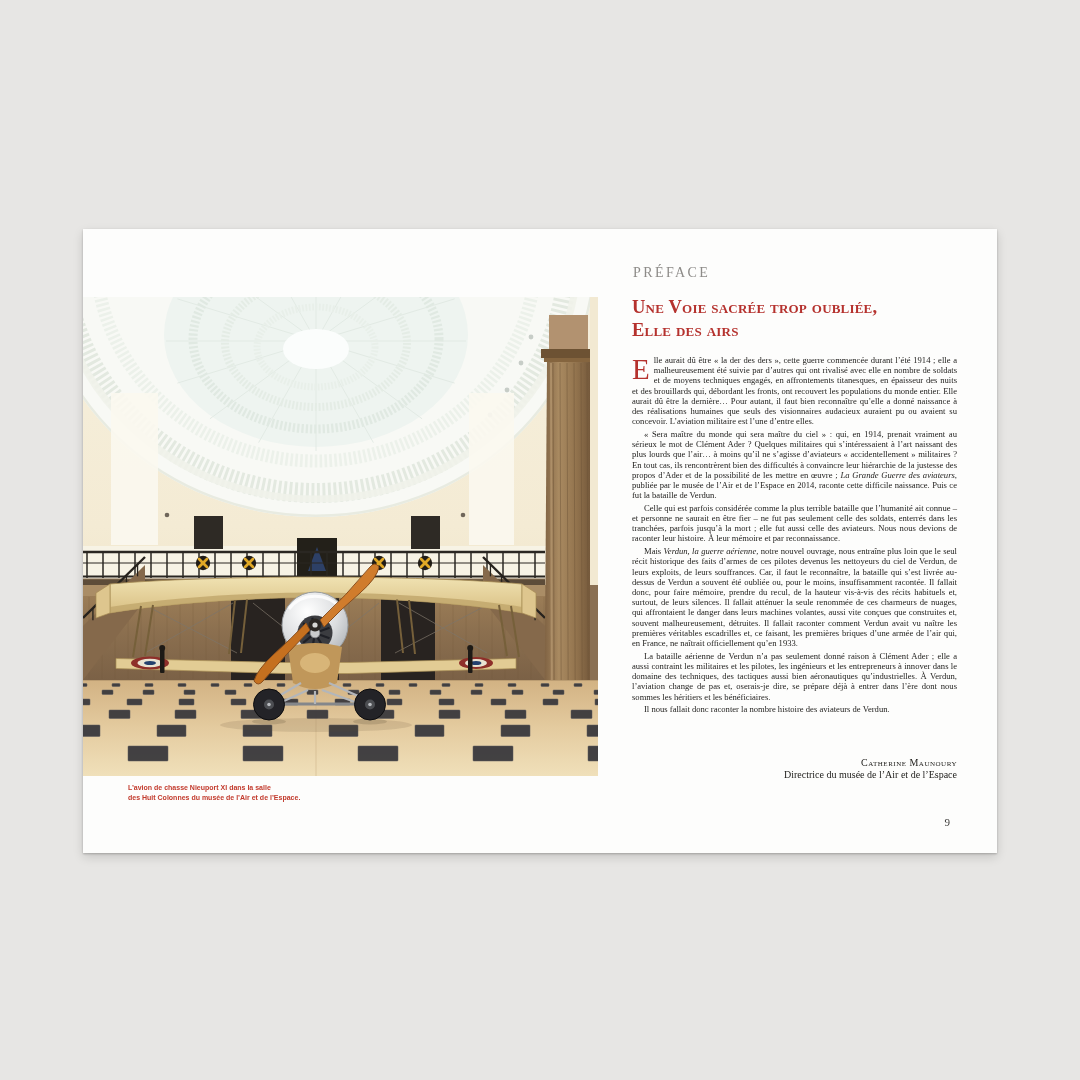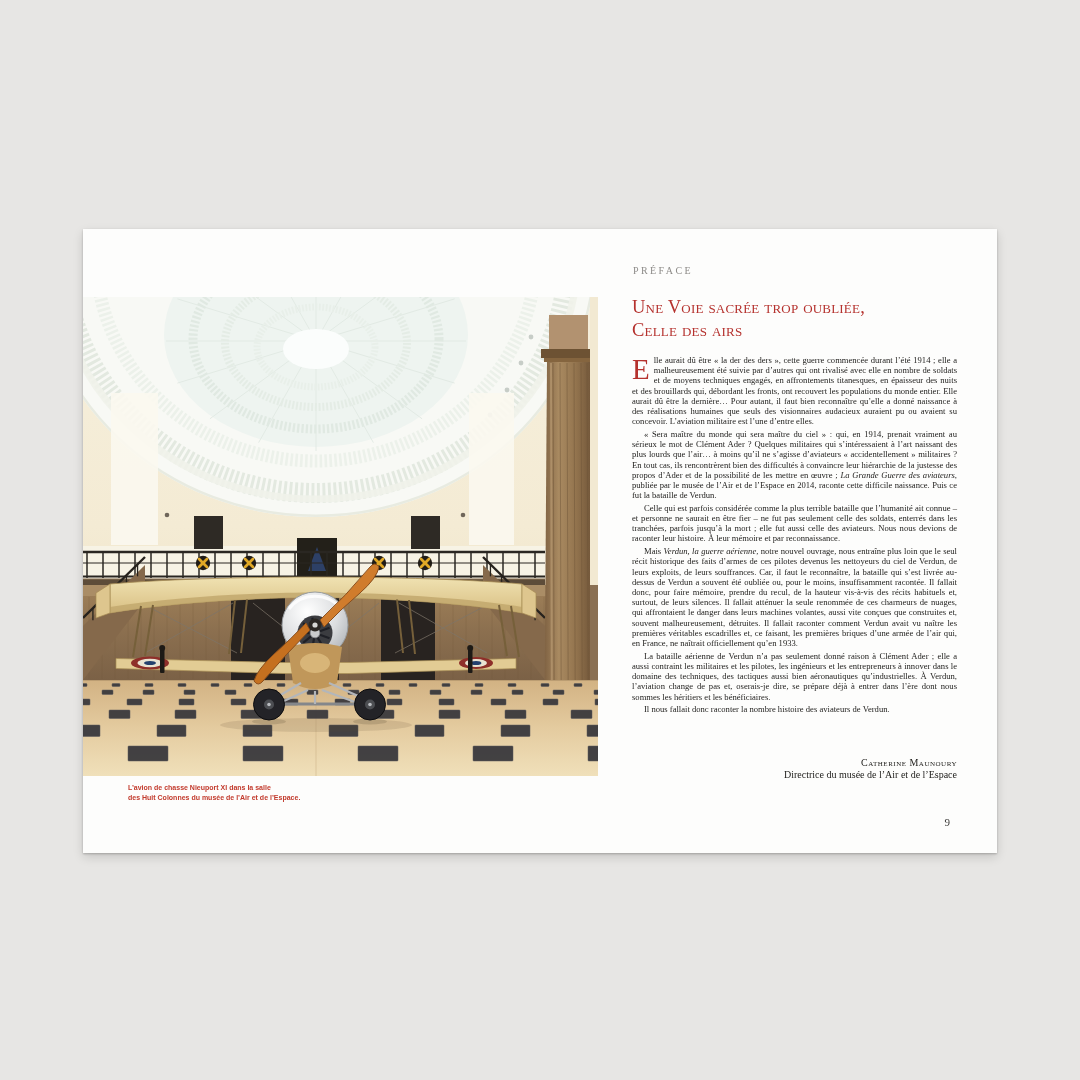--- a/index.html
+++ b/index.html
@@ -10,24 +10,24 @@
   .page { position:absolute; top:0; height:624px; }
   .page-left  { left:0; width:515px; }
   .page-right { left:549px; width:325px; }
 
   .photo { position:absolute; left:0; top:68px; width:515px; height:479px; overflow:hidden; }
   .photo svg { display:block; width:515px; height:479px; }
 
   .caption { position:absolute; left:45px; top:554px; font-family:"Liberation Sans",sans-serif;
              font-weight:bold; font-size:7px; line-height:9.8px; color:var(--caption-red,#c23a2c); }
 
-  .kicker { position:absolute; top:36px; left:1px; font-size:10px; letter-spacing:2.4px;
+  .kicker { position:absolute; top:36px; left:1px; font-size:14px; letter-spacing:2.4px;
             color:#8d8b88; }
   .title  { position:absolute; top:67px; left:0; margin:0; font-size:18.5px; line-height:22.5px;
-            font-weight:normal; font-variant:small-caps; letter-spacing:.2px;
+            font-weight:bold; font-variant:small-caps; letter-spacing:.2px;
             color:var(--accent-red,#b5322e); }
   .title .tline { display:block; }
 
   .bodywrap { position:absolute; top:126px; left:0; width:325px; color:#1d1c1a; }
   .bodywrap p { margin:0 0 2.5px 0; font-size:8.6px; line-height:10.2px; text-align:justify;
                 text-indent:12px; }
   .bodywrap p.first { text-indent:0; }
   .bodywrap em { }
   .dropcap { float:left; color:var(--accent-red,#b5322e); font-size:29px; line-height:25px;
              padding:2px 4px 0 0; }
@@ -441,21 +441,21 @@
       <div class="caption">
         <div>L’avion de chasse Nieuport XI dans la salle</div>
         <div>des Huit Colonnes du musée de l’Air et de l’Espace.</div>
       </div>
     </div>
 
     <div class="page page-right">
       <div class="kicker">PRÉFACE</div>
       <h1 class="title">
         <span class="tline">Une Voie sacrée trop oubliée,</span>
-        <span class="tline">Celle des airs</span>
+        <span class="tline">Elle des airs</span>
       </h1>
       <div class="bodywrap">
         <p class="first"><span class="dropcap">E</span><span>lle aurait dû être « la der des ders », cette guerre commencée durant l’été 1914 ; elle a malheureusement été suivie par d’autres qui ont rivalisé avec elle en nombre de soldats et de moyens techniques engagés, en affrontements titanesques, en épaisseur des nuits et des brouillards qui, débordant les fronts, ont recouvert les populations du monde entier. Elle aurait dû être la dernière… Pour autant, il faut bien reconnaître qu’elle a donné naissance à des réalisations humaines que seuls des visionnaires audacieux auraient pu ou avaient su concevoir. L’aviation militaire est l’une d’entre elles.</span></p>
           <p><span>« Sera maître du monde qui sera maître du ciel » : qui, en 1914, prenait vraiment au sérieux le mot de Clément Ader ? Quelques militaires qui s’intéressaient à l’art naissant des plus lourds que l’air… à moins qu’il ne s’agisse d’aviateurs « accidentellement » militaires ? En tout cas, ils rencontrèrent bien des difficultés à convaincre leur hiérarchie de la justesse des propos d’Ader et de la possibilité de les mettre en œuvre ; </span><em>La Grande Guerre des aviateurs</em><span>, publiée par le musée de l’Air et de l’Espace en 2014, raconte cette difficile naissance. Puis ce fut la bataille de Verdun.</span></p>
           <p><span>Celle qui est parfois considérée comme la plus terrible bataille que l’humanité ait connue – et personne ne saurait en être fier – ne fut pas seulement celle des soldats, enterrés dans les tranchées, parfois jusqu’à la mort ; elle fut aussi celle des aviateurs. Nous nous devions de raconter leur histoire. À leur mémoire et par reconnaissance.</span></p>
           <p><span>Mais </span><em>Verdun, la guerre aérienne</em><span>, notre nouvel ouvrage, nous entraîne plus loin que le seul récit historique des faits d’armes de ces pilotes devenus les nettoyeurs du ciel de Verdun, de leurs exploits, de leurs souffrances. Car, il faut le reconnaître, la bataille qui s’est livrée au-dessus de Verdun a souvent été oubliée ou, pour le moins, insuffisamment racontée. Il fallait donc, pour faire mémoire, prendre du recul, de la hauteur vis-à-vis des récits habituels et, surtout, de leurs silences. Il fallait atténuer la seule renommée de ces charmeurs de nuages, qui affrontaient le danger dans leurs machines volantes, aussi vite conçues que construites et, souvent malheureusement, détruites. Il fallait raconter comment Verdun avait vu naître les premières véritables escadrilles et, ce faisant, les premières briques d’une armée de l’air qui, en France, ne naîtrait officiellement qu’en 1933.</span></p>
           <p><span>La bataille aérienne de Verdun n’a pas seulement donné raison à Clément Ader ; elle a aussi contraint les militaires et les pilotes, les ingénieurs et les entrepreneurs à innover dans le domaine des techniques, des tactiques aussi bien aéronautiques qu’industrielles. À Verdun, l’aviation change de pas et, oserais-je dire, se prépare déjà à entrer dans l’ère dont nous sommes les héritiers et les bénéficiaires.</span></p>
           <p><span>Il nous fallait donc raconter la nombre histoire des aviateurs de Verdun.</span></p>
           <div class="signature">
           <div class="sig-name">Catherine Maunoury</div>

